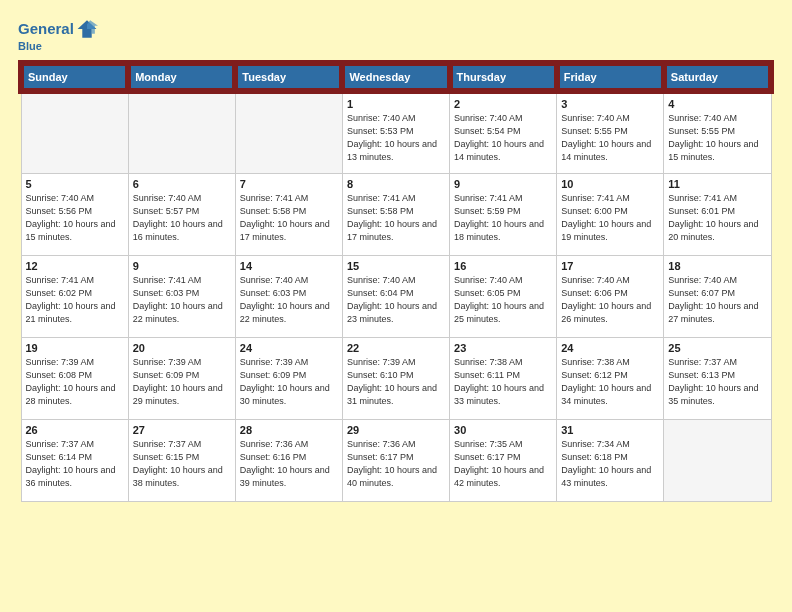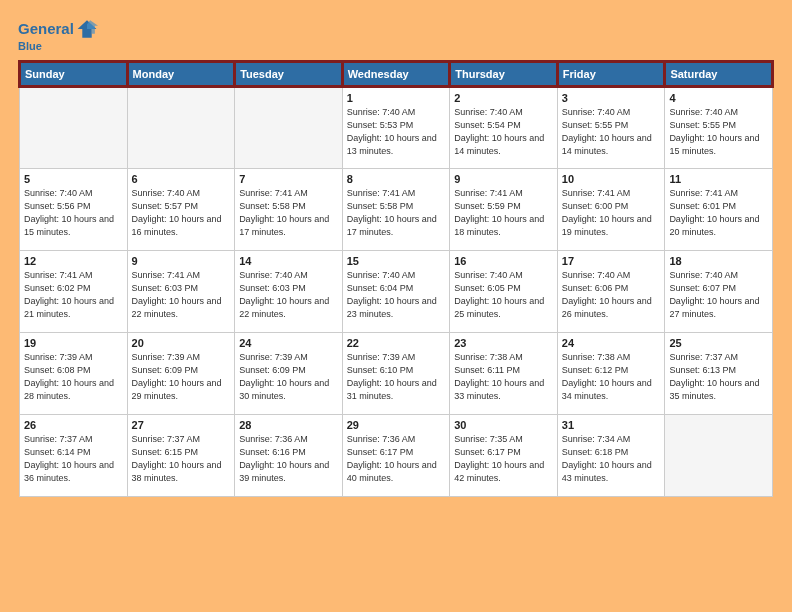--- a/index.html
+++ b/index.html
@@ -7,21 +7,21 @@
       font-family: Arial, sans-serif;
       background: #fff;
       width: 792px;
       height: 612px;
       overflow: hidden;
     }
     .page {
       width: 792px;
       height: 612px;
       padding: 18px 18px 12px 18px;
-      background: #fdba74;
+      background: #fef9c3;
     }
     .header {
       display: flex;
       align-items: flex-start;
       justify-content: space-between;
       margin-bottom: 8px;
     }
     .logo {
       display: flex;
       align-items: center;
@@ -60,21 +60,21 @@
       border-collapse: collapse;
       table-layout: fixed;
     }
     .calendar th {
       background: #2e6da4;
       color: #fff;
       font-size: 11px;
       font-weight: bold;
       padding: 5px 4px;
       text-align: left;
-      border: 3px solid #7f1d1d;
+      border: 6px solid #7f1d1d;
     }
     .calendar td {
       border: 1px solid #ccc;
       vertical-align: top;
       padding: 4px 4px 3px 4px;
       font-size: 9.2px;
       color: #222;
       background: #fff;
       height: 82px;
     }

